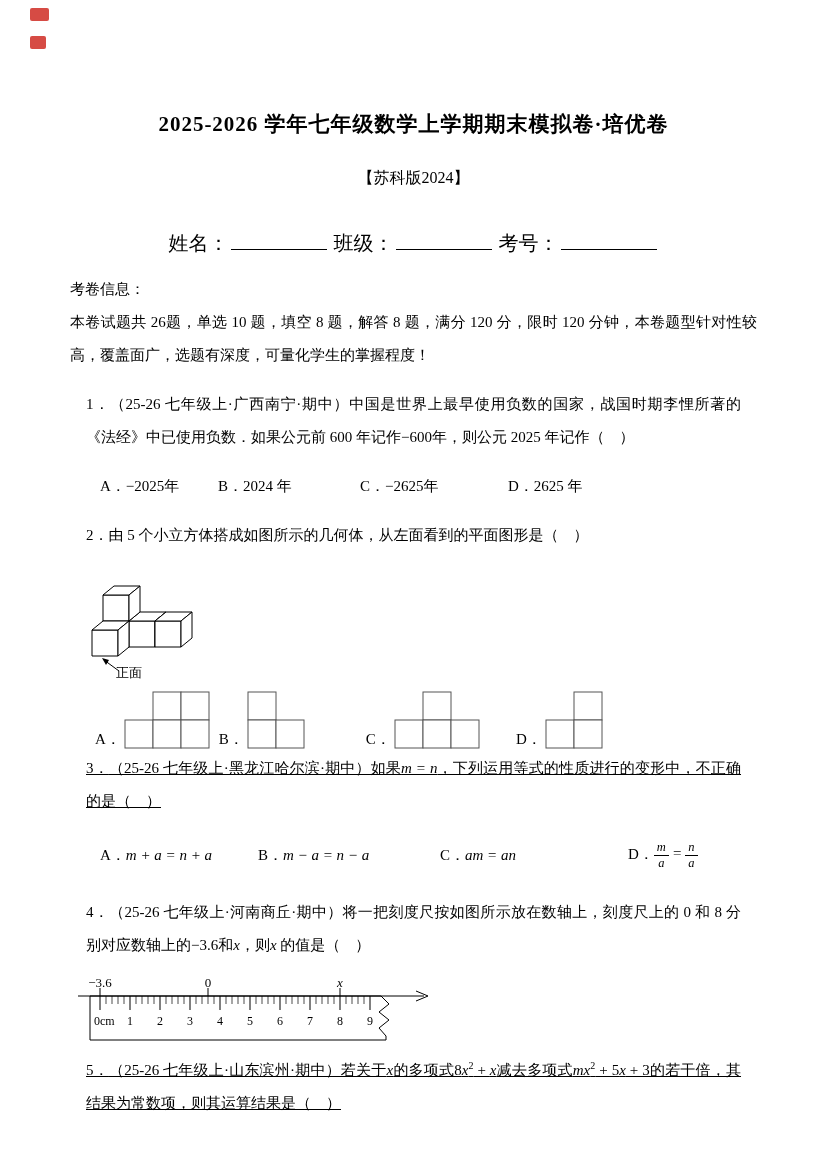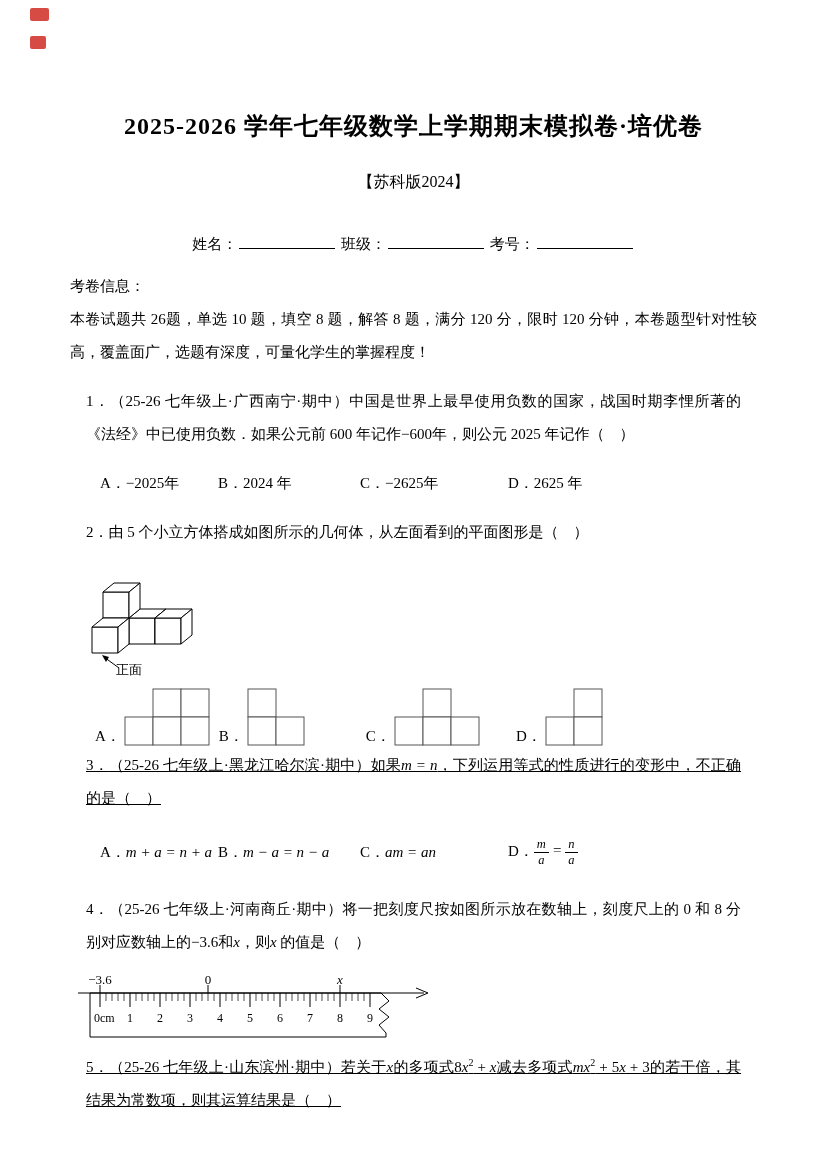--- a/index.html
+++ b/index.html
@@ -5,43 +5,43 @@
   html,body{margin:0;padding:0;}
   body{
     width:827px;height:1169px;background:#ffffff;color:#000;
     font-family:"Liberation Serif","DejaVu Serif",serif;font-size:15px;
     overflow:hidden;
   }
   .page{position:relative;box-sizing:border-box;padding:110px 70px 0 70px;}
   .mark{position:absolute;background:#cf2b23;opacity:.85;border-radius:2px;}
   #mark1{left:30px;top:8px;width:19px;height:13px;}
   #mark2{left:30px;top:36px;width:16px;height:13px;}
-  h1.title{margin:0;text-align:center;font-size:24px;font-weight:bold;letter-spacing:1px;}
+  h1.title{margin:0;text-align:center;font-size:21px;font-weight:bold;letter-spacing:1px;}
   .edition{margin-top:30px;text-align:center;font-weight:normal;font-size:16px;}
-  .student-line{margin-top:40px;text-align:center;font-size:15px;}
+  .student-line{margin-top:40px;text-align:center;font-size:20px;}
   .blank{display:inline-block;width:96px;height:1em;border-bottom:1px solid #000;margin:0 2px;}
   .info-head{margin:16px 0 0;line-height:2.2;}
   .info-text{margin:0;line-height:2.2;text-align:justify;}
   .section-head{margin:3px 0 0;font-weight:bold;line-height:2.2;}
   .q{margin:16px;line-height:2.2;text-align:justify;}
   .qm{margin-top:2px;text-decoration:underline;}
   .opts{padding-left:30px;line-height:2.2;white-space:nowrap;}
   .opt{display:inline-block;}
   .w1{width:118px;}
   .w2{width:142px;}
   .w3{width:148px;}
   i{font-style:italic;}
   sup{font-size:10px;}
   .figrow{display:flex;align-items:flex-end;margin:6px 0 2px 25px;}
   .figopt{display:flex;align-items:flex-end;white-space:nowrap;}
   .figopt .olabel{margin-right:3px;padding-bottom:3px;line-height:1;}
   .fo-a{margin-right:8px;}
   .fo-b{margin-right:60px;}
   .fo-c{margin-right:35px;}
-  .q3opts{display:flex;align-items:center;padding-left:30px;margin:2px 0 20px 0;min-height:42px;}
+  .q3opts{display:flex;align-items:center;padding-left:30px;margin:2px 0 20px 0;min-height:42px;gap:40px;}
   .q3c{flex:0 0 auto;white-space:nowrap;}
   .frac{display:inline-block;vertical-align:middle;text-align:center;font-size:12.5px;line-height:1.2;font-style:italic;}
   .frac .fn{display:block;border-bottom:1px solid #000;padding:0 3px;}
   .frac .fd{display:block;}
   .feq{margin:0 4px;}
   .figwrap{margin:4px 0 0 6px;}
   svg text{font-family:"Liberation Serif","DejaVu Serif",serif;}
 </style>
 </head>
 <body>

